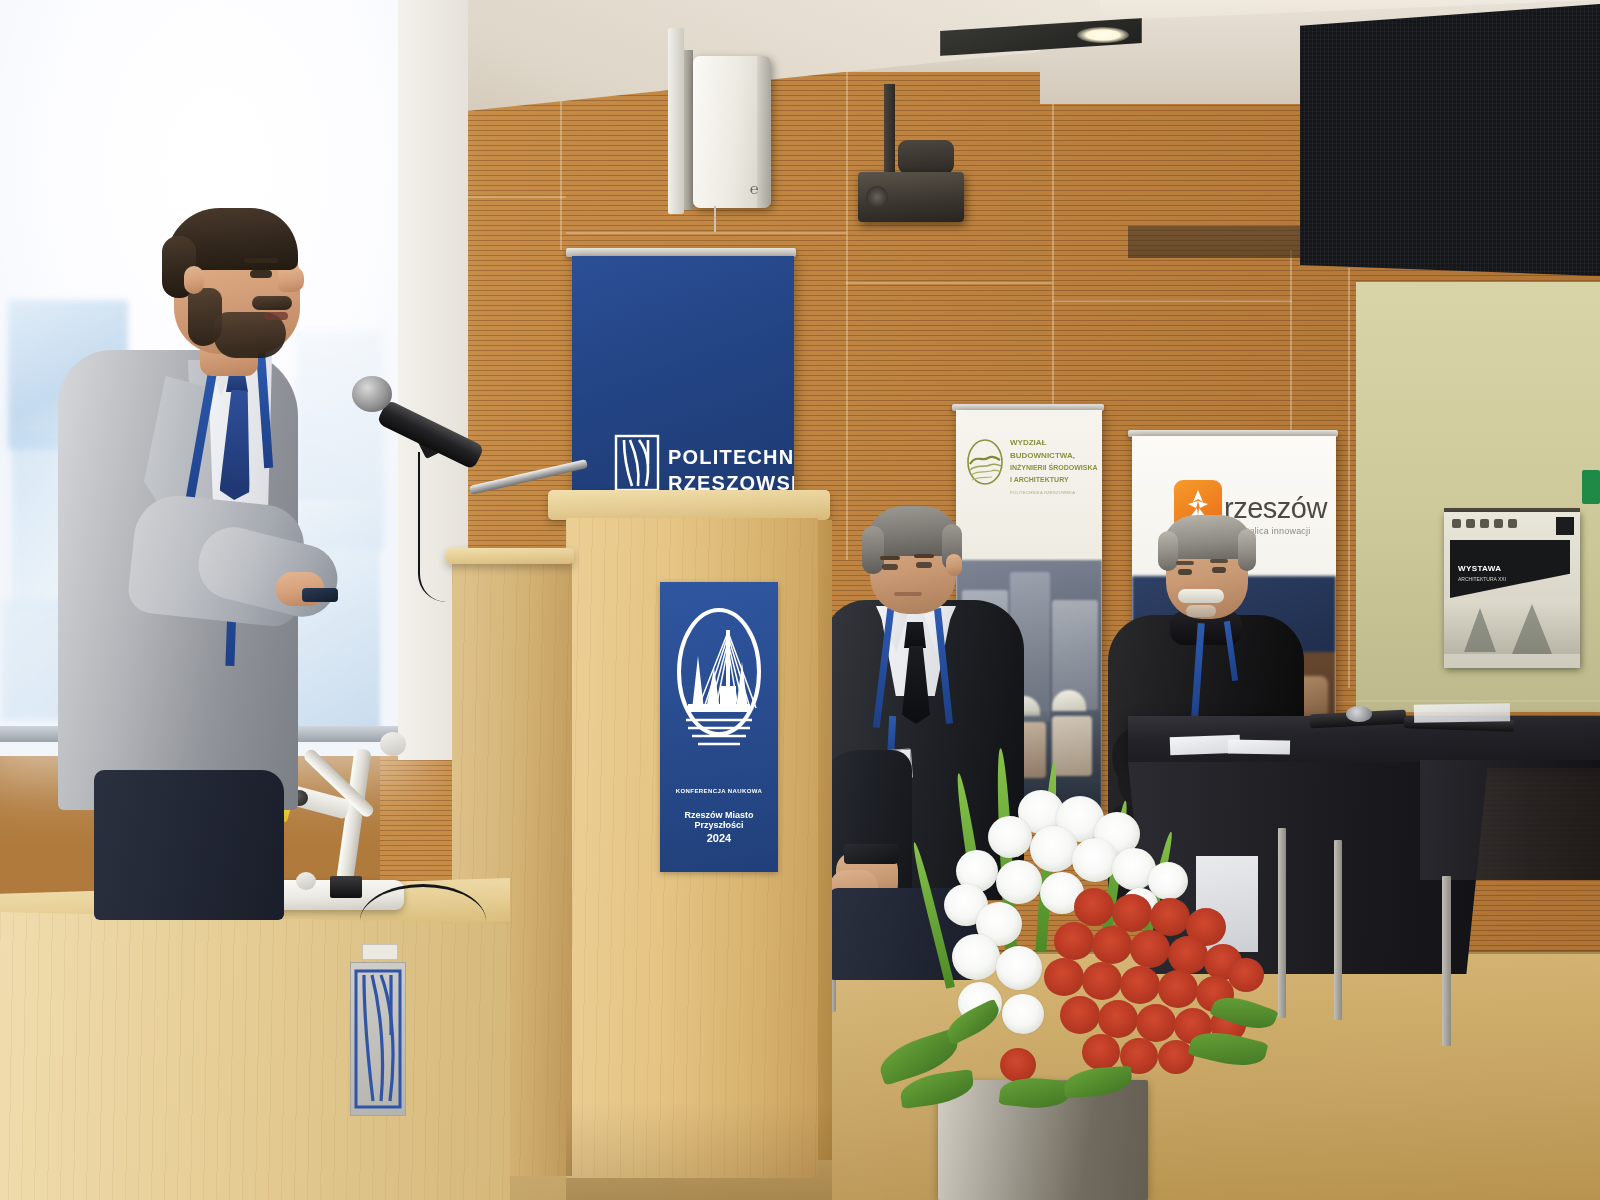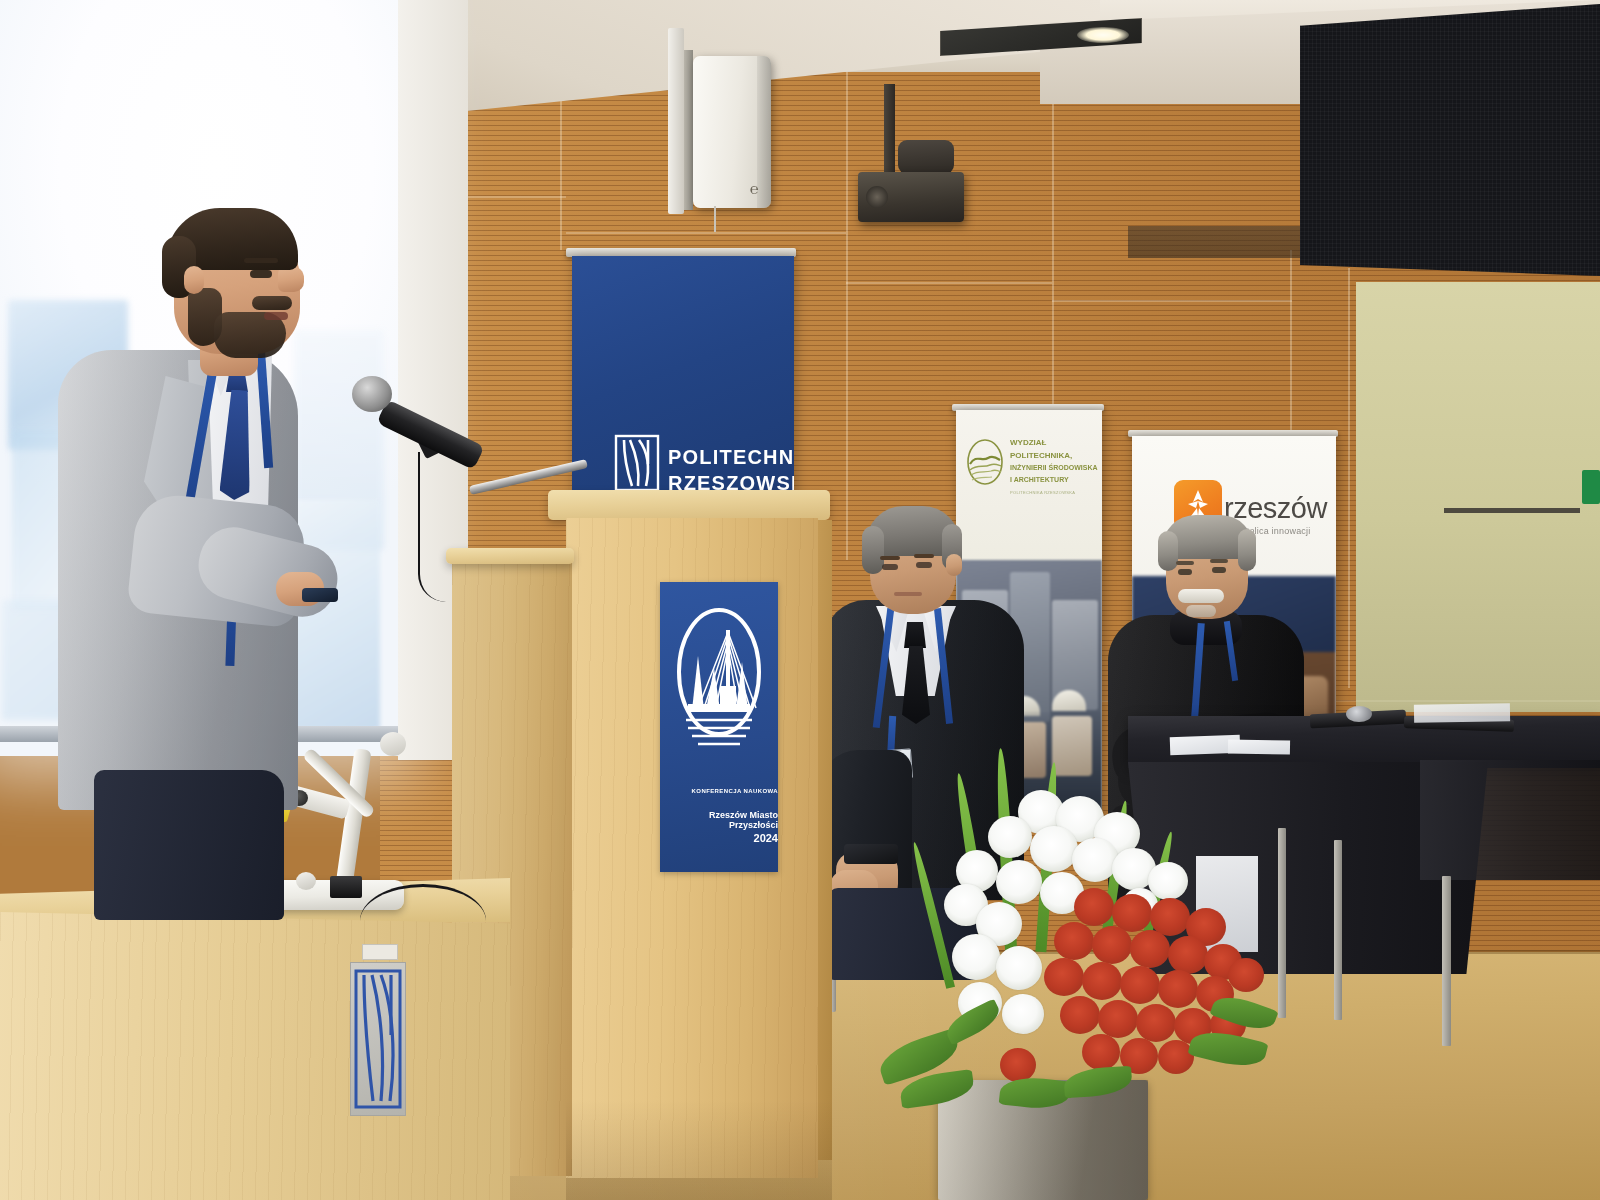--- a/index.html
+++ b/index.html
@@ -115,21 +115,21 @@
     box-shadow:0 4px 9px rgba(0,0,0,.24);}
   .pod-front{position:absolute;
     background:linear-gradient(92deg,#eccf95 0%,#e5c484 40%,#d9b471 72%,#c9a05e 100%);}
   .pod-side{position:absolute;
     background:linear-gradient(92deg,#c49a55,#b08743);}
   .pod-grain{position:absolute;inset:0;opacity:.30;
     background:repeating-linear-gradient(91deg,rgba(120,76,20,.22) 0 1px,rgba(255,255,255,0) 1px 13px);}
   .pod-sign{position:absolute;overflow:hidden;
     background:linear-gradient(170deg,#2f56a0 0%,#284a8c 55%,#21407a 100%);
     box-shadow:0 2px 6px rgba(0,0,0,.25);}
-  .pod-sign-txt{position:absolute;color:#fff;text-align:right;width:100%;
+  .pod-sign-txt{position:absolute;color:#fff;text-align:center;width:100%;
     font-family:"Liberation Sans",sans-serif;font-weight:bold;}
 
   
   .desk-top{position:absolute;
     background:linear-gradient(178deg,#f3e2b6 0%,#e9d29a 50%,#d9bd7c 100%);}
   .desk-front{position:absolute;
     background:linear-gradient(94deg,#f0dcae 0%,#e6cd95 45%,#d5b87a 100%);}
   .desk-plate{position:absolute;background:linear-gradient(160deg,#cfcec9,#b4b3ad);
     border:1px solid #a6a5a0;}
   .desk-label{position:absolute;background:#ece9e2;border:1px solid #c6c3bb;}
@@ -293,21 +293,21 @@
   <div class="wyd-banner" style="left:956px;top:410px;width:146px;height:410px;">
 
     <svg style="position:absolute;left:10px;top:28px;width:38px;height:48px;" viewBox="0 0 38 48">
       <ellipse cx="19" cy="24" rx="17" ry="22" fill="none" stroke="#8a9340" stroke-width="1.6"></ellipse>
       <path d="M4 26 C 10 16, 16 24, 22 20 C 27 17, 31 20, 34 22" stroke="#7d8a34" stroke-width="2.2" fill="none"></path>
       <path d="M4 32 C 11 26, 18 30, 24 27 C 29 25, 32 27, 35 28" stroke="#9aa456" stroke-width="1.5" fill="none"></path>
       <path d="M5 37 C 12 32, 19 35, 25 33 C 30 31, 33 33, 35 34" stroke="#a7b066" stroke-width="1.3" fill="none"></path>
       <path d="M6 42 C 13 38, 20 40, 26 39" stroke="#b2ba78" stroke-width="1.1" fill="none"></path>
     </svg>
     <div class="wyd-text" style="left:54px;top:28px;font-size:8px;">WYDZIAŁ</div>
-    <div class="wyd-text" style="left:54px;top:41px;font-size:8px;">POLITECHNIKA,</div>
+    <div class="wyd-text" style="left:54px;top:41px;font-size:8px;">BUDOWNICTWA,</div>
     <div class="wyd-text" style="left:54px;top:54px;font-size:7px;">INŻYNIERII ŚRODOWISKA</div>
     <div class="wyd-text" style="left:54px;top:66px;font-size:7px;">I ARCHITEKTURY</div>
     <div class="wyd-sub" style="left:54px;top:80px;font-size:4px;letter-spacing:.3px;">POLITECHNIKA RZESZOWSKA</div>
 
     <div class="wyd-photo" style="left:0;top:150px;width:146px;height:260px;">
       <div style="position:absolute;left:0;top:0;width:146px;height:260px;
            background:linear-gradient(170deg,#7d8494 0%,#5d6472 40%,#46505e 100%);"></div>
       <div style="position:absolute;left:6px;top:30px;width:46px;height:120px;
            background:linear-gradient(170deg,#b9bec6,#7f8792);border-radius:3px;opacity:.8;"></div>
       <div style="position:absolute;left:54px;top:12px;width:40px;height:150px;
@@ -360,20 +360,41 @@
       <div style="position:absolute;left:0;top:190px;width:204px;height:106px;
            background:linear-gradient(180deg,#40464f,#22262c);"></div>
       <div style="position:absolute;left:14px;top:200px;width:70px;height:70px;border-radius:4px;
            background:linear-gradient(160deg,#8d949d,#515862);opacity:.7;"></div>
       <div style="position:absolute;left:96px;top:206px;width:92px;height:62px;border-radius:4px;
            background:linear-gradient(160deg,#a3aab3,#5d636c);opacity:.65;"></div>
     </div>
   </div>
 
   <div class="poster-mount" style="left:1444px;top:508px;width:136px;height:5px;"></div>
+  <div class="poster" style="left:1444px;top:512px;width:136px;height:156px;">
+    <div class="poster-logos" style="left:8px;top:7px;">
+      <span></span>
+        <span></span>
+      <span></span>
+        <span></span>
+      <span></span>
+    </div>
+    <div style="position:absolute;right:6px;top:5px;width:18px;height:18px;background:#1b1c1e;"></div>
+    <div class="poster-band" style="left:6px;top:28px;width:120px;height:58px;"></div>
+    <div class="poster-title" style="left:14px;top:52px;">WYSTAWA</div>
+    <div class="poster-sub" style="left:14px;top:64px;">ARCHITEKTURA XXI</div>
+    <div style="position:absolute;left:0;top:86px;width:136px;height:56px;
+         background:linear-gradient(180deg,#dedbcd,#b9b6a8);"></div>
+    <div style="position:absolute;left:20px;top:96px;width:0;height:0;border-left:16px solid transparent;
+         border-right:16px solid transparent;border-bottom:44px solid rgba(90,96,86,.55);"></div>
+    <div style="position:absolute;left:68px;top:92px;width:0;height:0;border-left:20px solid transparent;
+         border-right:20px solid transparent;border-bottom:50px solid rgba(80,86,76,.5);"></div>
+    <div style="position:absolute;left:0;top:142px;width:136px;height:14px;
+         background:linear-gradient(90deg,#9c9a8f,#c0bdaf 40%,#d38a3a 72%,#b2af a3);"></div>
+  </div>
 
   <div class="dark-panel" style="left:1300px;top:4px;width:300px;height:272px;
        clip-path:polygon(0 8%,100% 0,100% 100%,0 96%);"></div>
 
   <div class="floor" style="left:380px;top:952px;width:1220px;height:248px;"></div>
   <div class="floor-sheen" style="left:380px;top:952px;width:1220px;height:248px;"></div>
   <div style="position:absolute;left:380px;top:950px;width:1220px;height:4px;background:rgba(90,60,20,.35);"></div>
 
   <div class="chair-back" style="left:820px;top:740px;width:104px;height:172px;transform:skewY(4deg);"></div>
   <div class="chair-frame" style="left:816px;top:760px;width:7px;height:200px;"></div>

